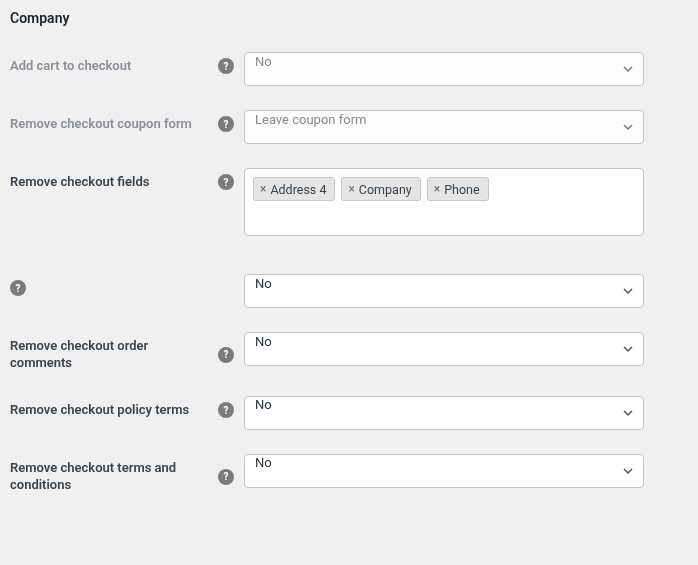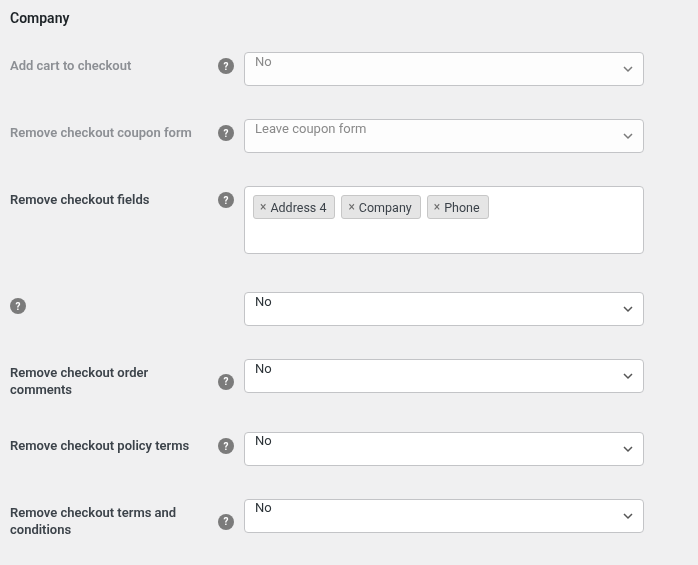--- a/index.html
+++ b/index.html
@@ -14,21 +14,21 @@
     }
     .page-title {
       font-size: 14px;
       font-weight: 600;
       color: #1d2327;
       margin-bottom: 26px;
     }
     .form-row {
       display: flex;
       align-items: flex-start;
-      margin-bottom: 33px;
+      margin-bottom: 24px;
     }
     .form-row.disabled .label-text { color: #8c8f94; }
     .label-col {
       width: 234px;
       display: flex;
       align-items: center;
       justify-content: space-between;
       padding-right: 10px;
       padding-top: 6px;
     }

